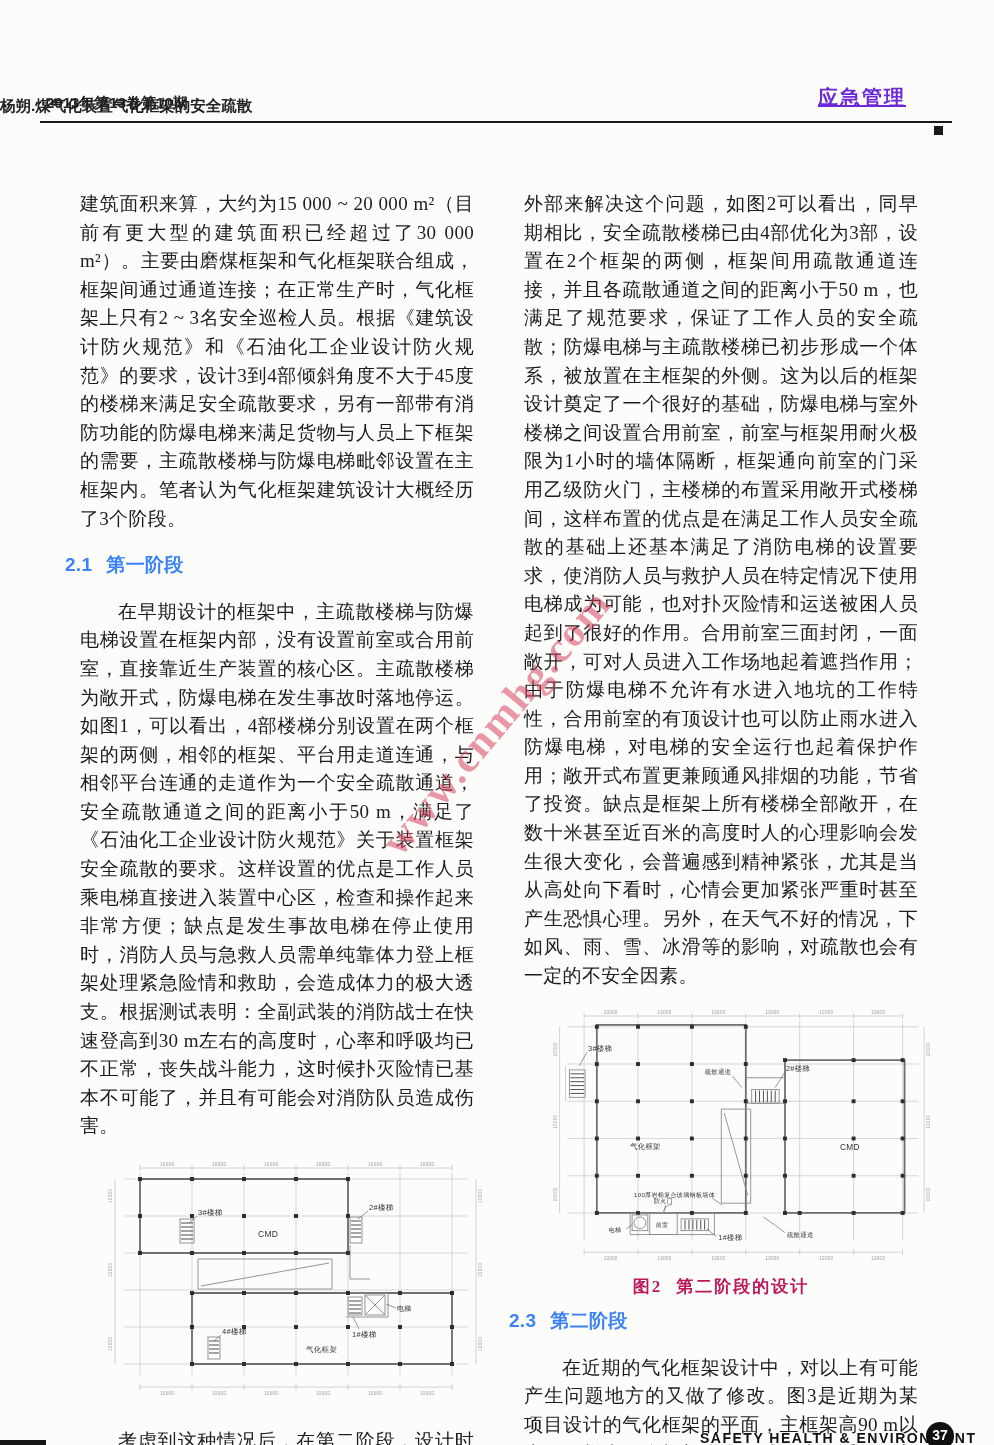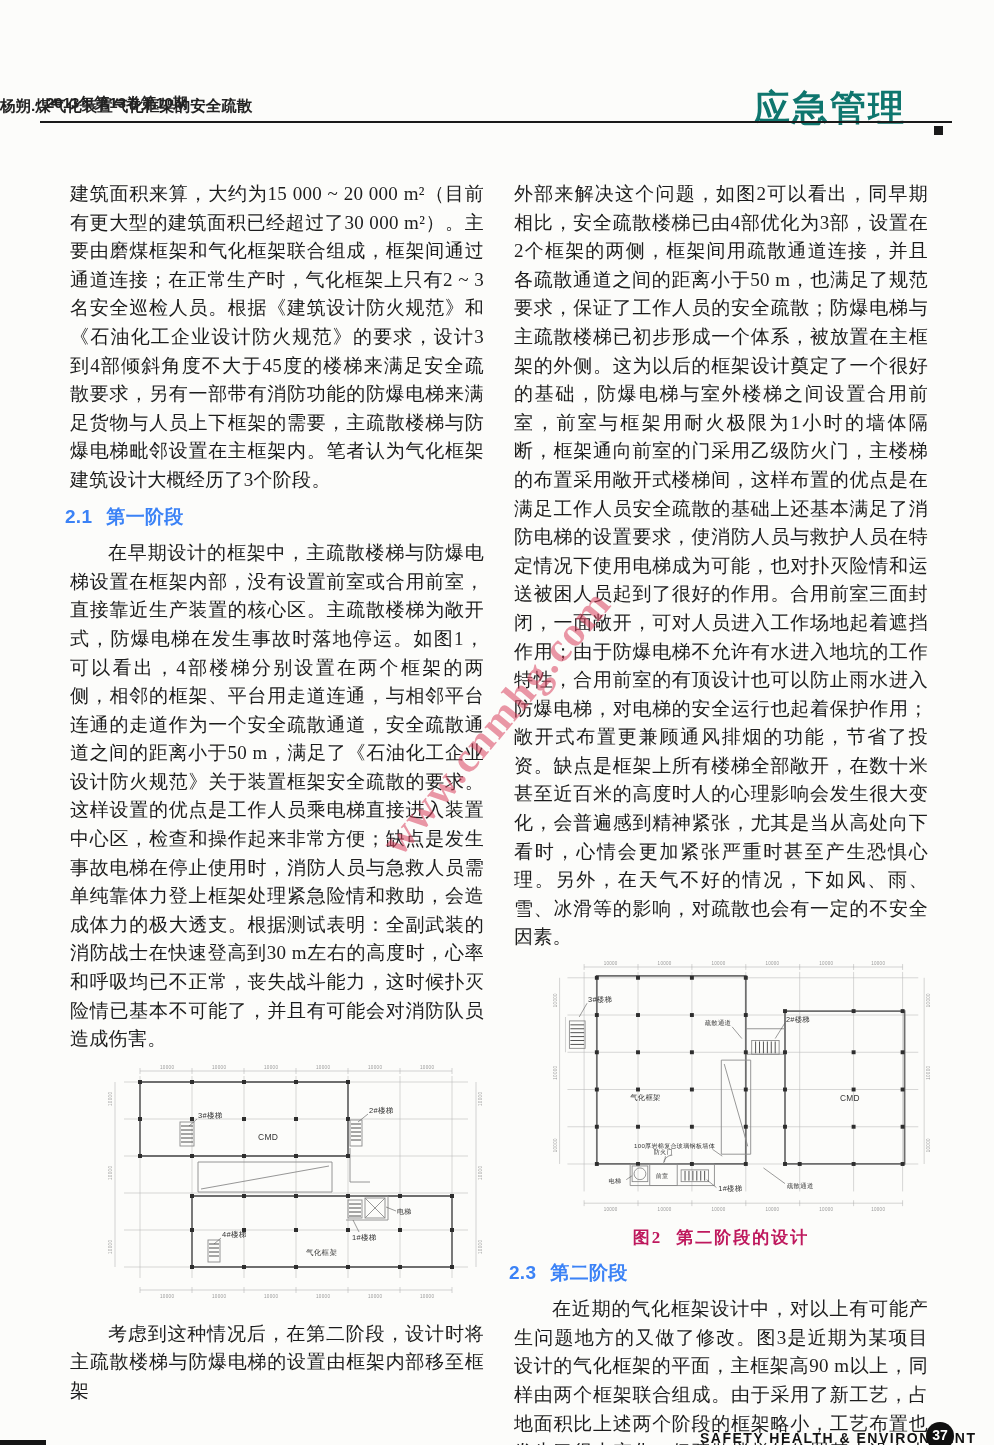--- a/index.html
+++ b/index.html
@@ -4,28 +4,28 @@
 <style>
   html,body{margin:0;padding:0;background:#e8e8e6;}
   .page{
     position:relative;width:994px;height:1445px;margin:0 auto;
     background:#fcfcfa;overflow:hidden;
     font-family:"Liberation Serif","DejaVu Serif",serif;color:#1c1c1c;
   }
   
   .hdr-issue{position:absolute;left:46px;top:94px;font-family:"Liberation Sans","DejaVu Sans",sans-serif;font-size:15px;font-weight:600;color:#222;}
   .hdr-running{position:absolute;left:0;top:96px;width:994px;font-family:"Liberation Sans","DejaVu Sans",sans-serif;font-size:15.5px;font-weight:600;color:#222;}
-  .hdr-section{position:absolute;right:88px;top:84px;font-family:"Liberation Sans","DejaVu Sans",sans-serif;font-size:36px;font-weight:bold;color:#0f766e;letter-spacing:2px;}
+  .hdr-section{position:absolute;right:88px;top:84px;font-family:"Liberation Sans","DejaVu Sans",sans-serif;font-size:20px;font-weight:bold;color:#6d28d9;letter-spacing:2px;text-decoration:underline;}
   .hdr-rule{position:absolute;left:40px;top:121px;width:912px;height:2px;background:#1a1a1a;}
   .hdr-square{position:absolute;left:934px;top:126px;width:9px;height:9px;background:#1a1a1a;}
   
   .col{position:absolute;top:172px;width:430px;font-size:19px;line-height:28.6px;text-align:justify;letter-spacing:0.3px;}
   .col-left{left:62px;}
   .col-right{left:506px;}
-  .body-p{margin:8px;}
+  .body-p{margin:18px;}
   .indent{text-indent:2em;font-family:Liberation Serif, serif;}
   .sec-h{font-family:"Liberation Sans","DejaVu Sans",sans-serif;font-size:19px;font-weight:bold;color:#3b82f6;margin:2px 0 2px 3px;line-height:28.6px;}
   .sec-num{margin-right:14px;}
   
   .fig-wrap{margin:3px 0 0 0;}
   .fig1-svg{margin-left:40px;display:block;}
   .fig2-svg{margin-left:34px;display:block;}
   .fig-caption{text-align:center;font-weight:bold;font-size:17px;letter-spacing:2px;margin:4px 0 6px 0;color:#be185d;}
   .cap-gap{display:inline-block;width:14px;}
   svg .grid{stroke:#bdbdbd;stroke-width:0.6;}

